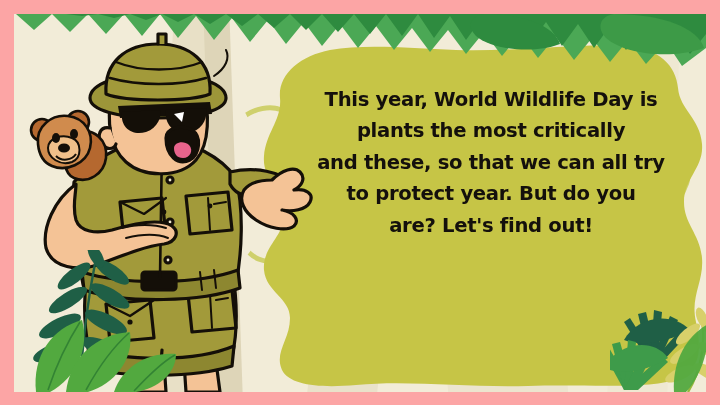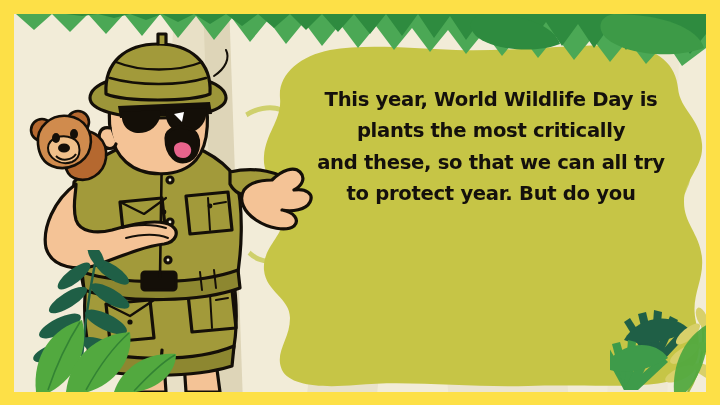--- a/index.html
+++ b/index.html
@@ -1,20 +1,20 @@
 <!DOCTYPE html>
 <html><head>
 <meta charset="utf-8">
 <title>World Wildlife Day</title>
 <style>
   html,body{margin:0;padding:0;background:#ffffff;}
   body{width:720px;height:405px;overflow:hidden;
        font-family:"DejaVu Sans", sans-serif;}
 
-  #stage{position:relative;width:720px;height:405px;background:#fde047;}
+  #stage{position:relative;width:720px;height:405px;background:#fca5a5;}
 
   
   #art{position:absolute;left:14px;top:14px;width:692px;height:378px;
        background:#f2ecd8;overflow:hidden;}
 
   
   .trunk{position:absolute;background:#e8e0c6;}
   .trunk.t1{left:150px;top:0;width:46px;height:378px;
             transform:skewX(-3deg);}
   .trunk.t2{left:196px;top:0;width:26px;height:378px;
@@ -97,20 +97,21 @@
                  C440,78 420,70 418,48
                  C416,26 400,8 364,6
                  C316,3 252,12 196,10
                  C150,8 104,4 70,10 Z" fill="#c6c546"></path>
       </svg>
       <div class="txt">
         <p>This year, World Wildlife Day is</p>
         <p>plants the most critically</p>
         <p>and these, so that we can all try</p>
         <p>to protect year. But do you</p>
+        <p>are? Let's find out!</p>
       </div>
     </div>
 
     <div id="explorer">
       <svg width="300" height="360" viewBox="0 0 300 360">
         <g stroke="#140f08" stroke-width="3.2" stroke-linejoin="round" stroke-linecap="round">
 
           <path d="M118,330 L116,360 L152,360 L150,330 Z" fill="#f4c396"></path>
           <path d="M170,330 L172,360 L206,360 L202,330 Z" fill="#f4c396"></path>
 

